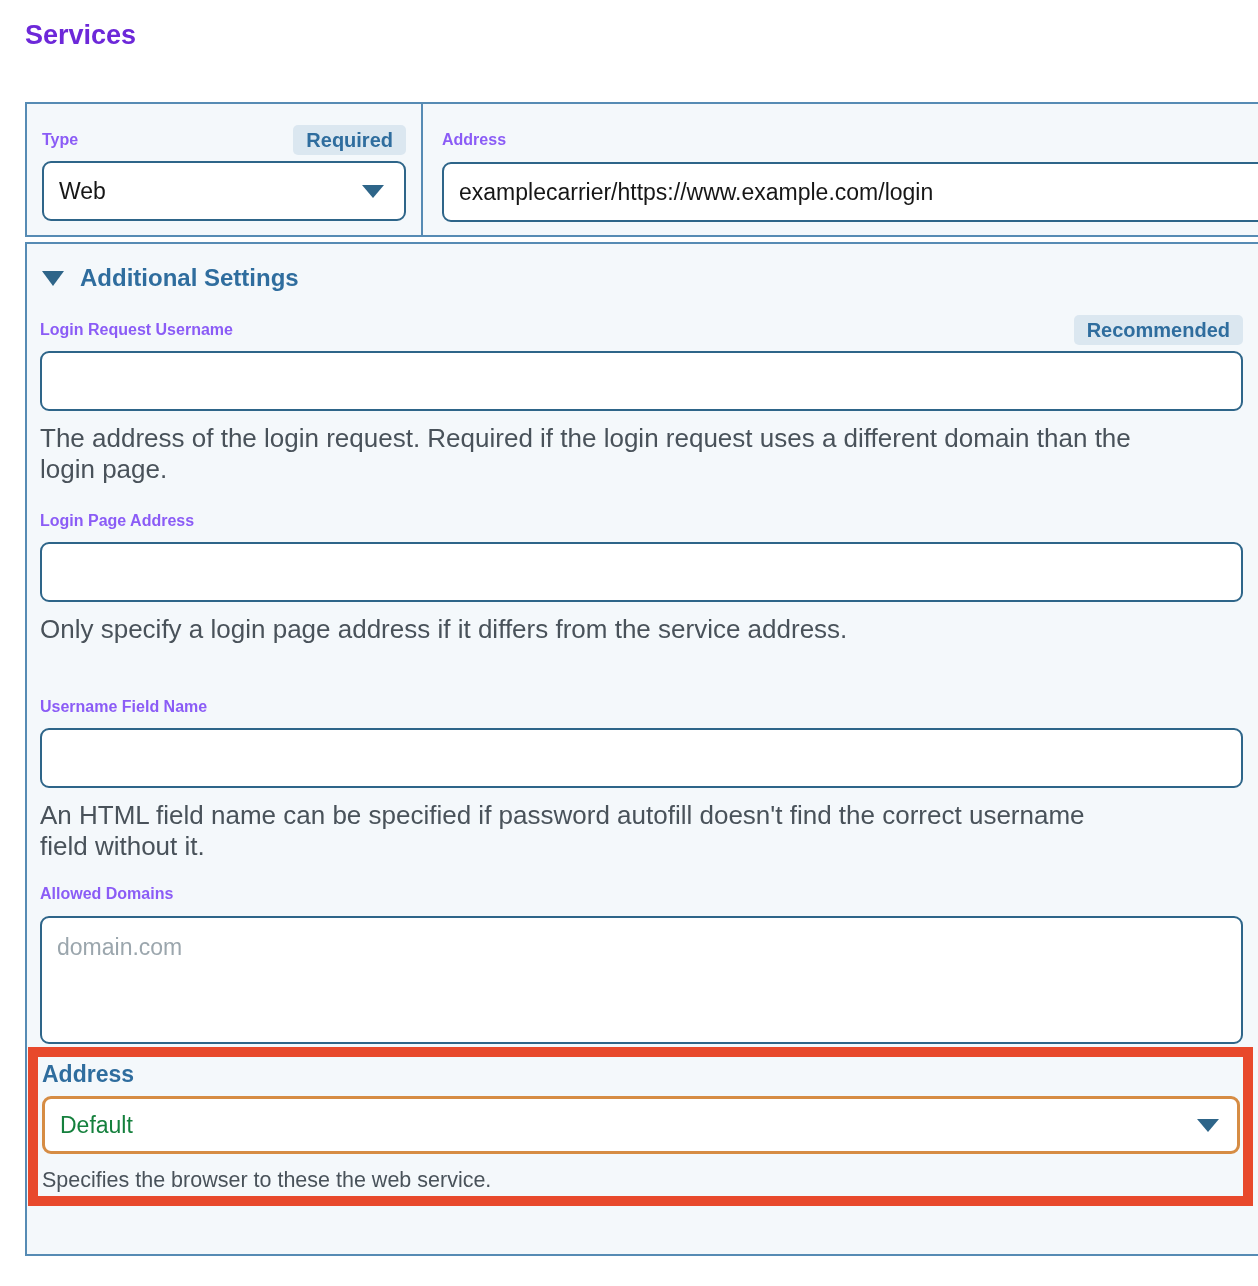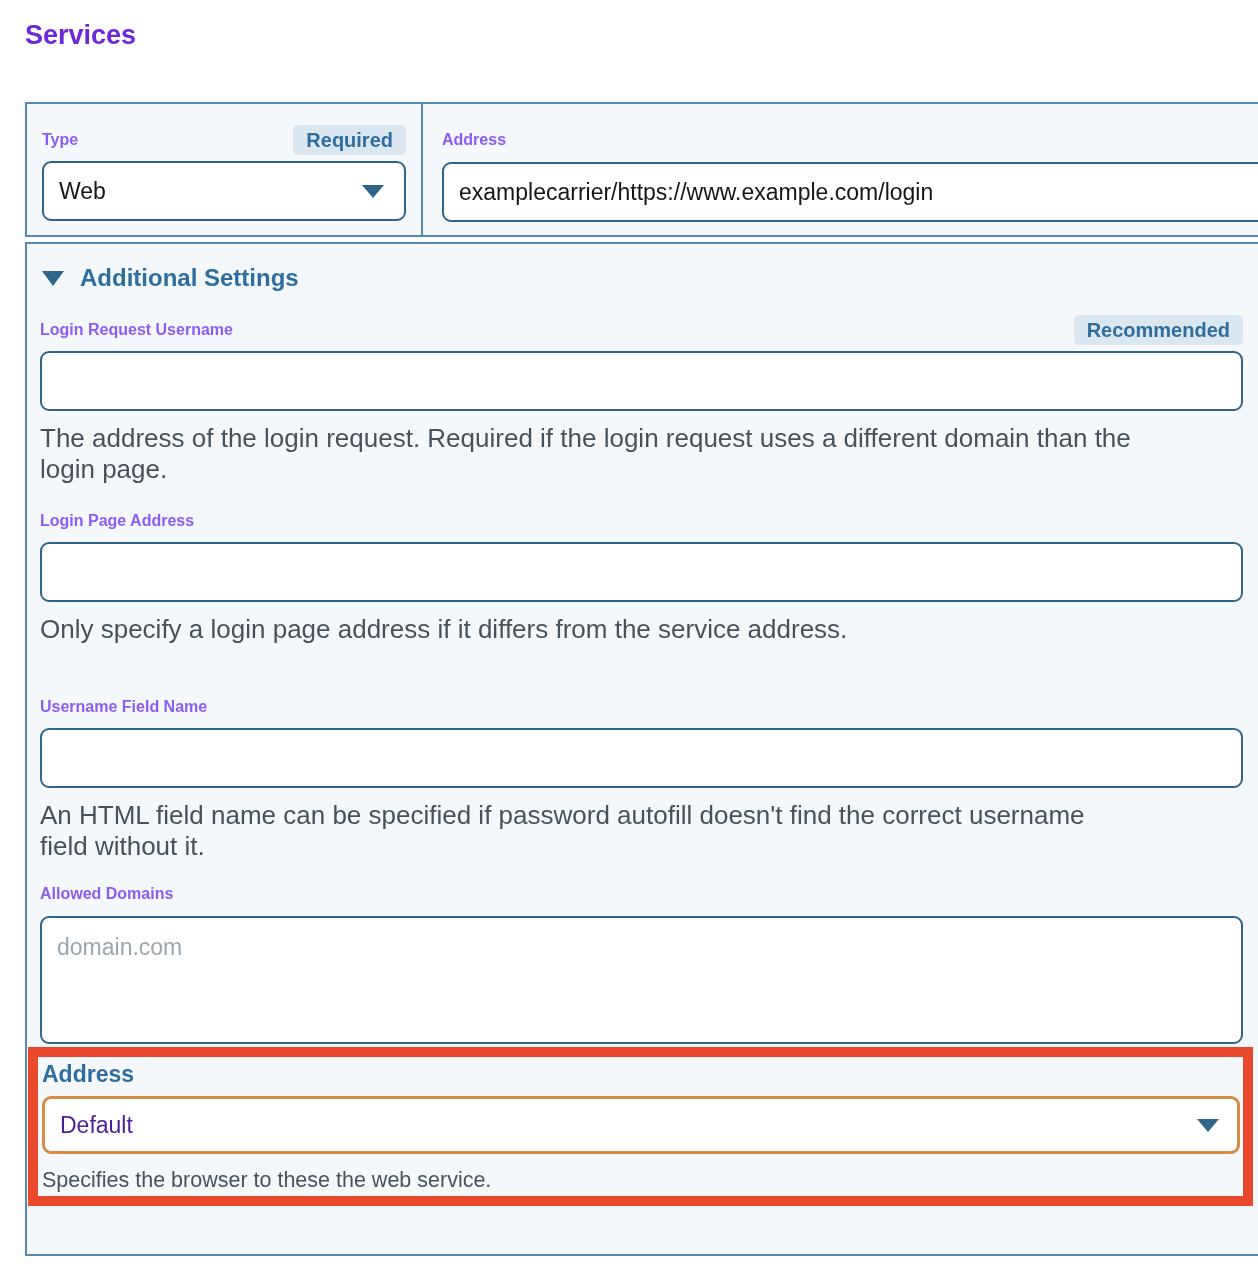--- a/index.html
+++ b/index.html
@@ -84,21 +84,21 @@
   .highlight-box {
     margin:3px 0 0 -12px; width:1225px;
     border:10px solid #e8492c;
     padding:4px 3px 0 4px; background:#f4f8fb;
   }
   .browser-label { font-size:23px; font-weight:700; color:#2f6d9e; line-height:26px; }
   .browser-select {
     margin-top:9px; height:58px; background:#ffffff;
     border:3px solid #d68c44; border-radius:9px;
     display:flex; align-items:center; justify-content:space-between;
-    padding:0 18px 0 15px; font-size:23px; color:#4c1d95; cursor:pointer;
+    padding:0 18px 0 15px; font-size:23px; color:#15803d; cursor:pointer;
   }
   .browser-help { margin:11px 0 0 0; font-size:21.5px; line-height:31px; color:#49525a; }
 </style>
 </head>
 <body>
 
 <h1 class="page-title">Services</h1>
 
 <div class="top-row">
   <div class="panel-bg type-panel">

